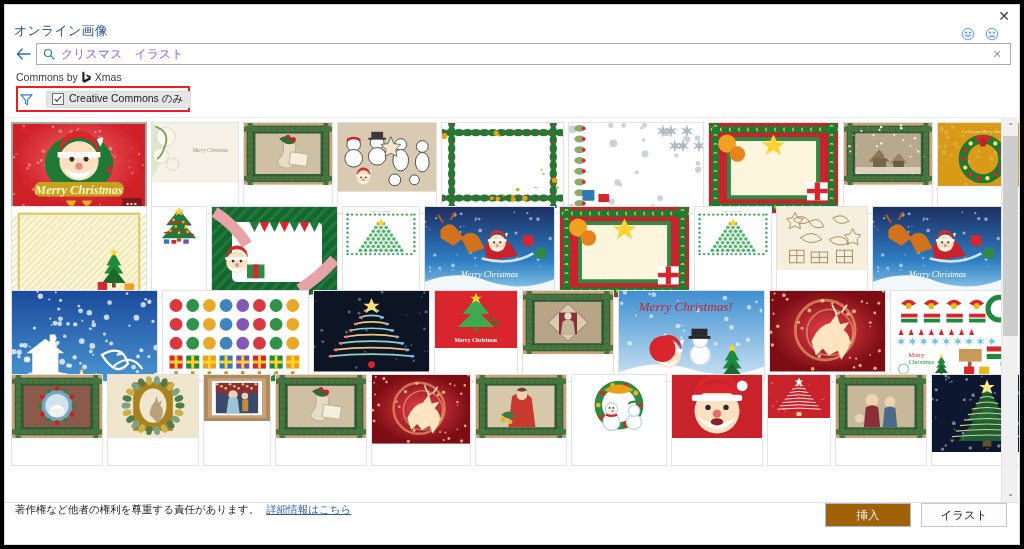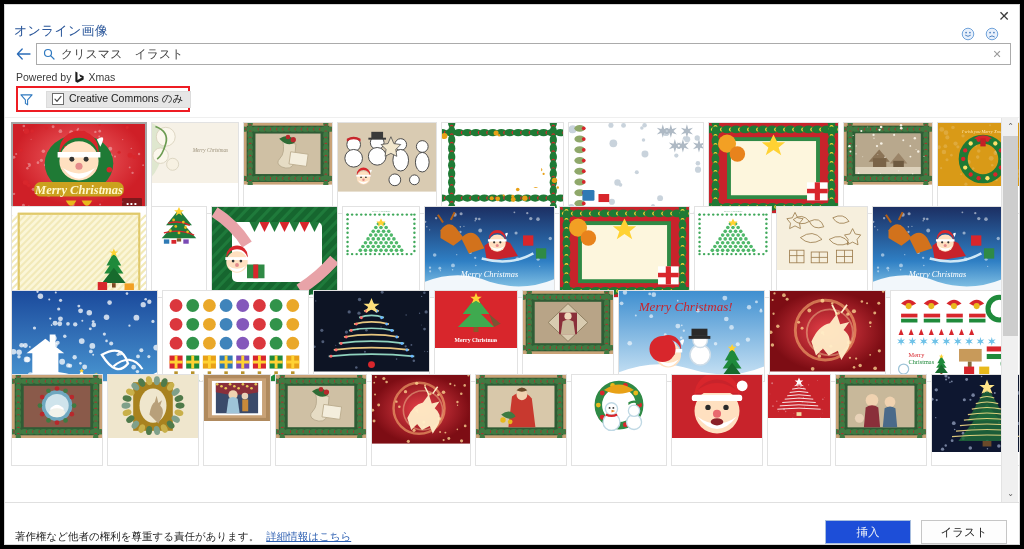--- a/index.html
+++ b/index.html
@@ -42,21 +42,21 @@
     flex:1 1 auto;height:22px;border:1px solid #ababab;background:#fff;
     display:flex;align-items:center;box-sizing:border-box;margin-left:3px;
   }
   .s-icon{
     width:24px;flex:0 0 auto;display:flex;align-items:center;justify-content:center;
     color:#2f79c0;
   }
   .s-input{
     flex:1 1 auto;border:0;outline:0;background:transparent;
     font-family:"Liberation Sans","DejaVu Sans",sans-serif;
-    font-size:12px;color:#404040;padding:0;height:16px;line-height:18px;
+    font-size:12px;color:#8b5cf6;padding:0;height:16px;line-height:18px;
   }
   .s-clear{
     width:26px;flex:0 0 auto;display:flex;align-items:center;justify-content:center;
     color:#9a9a9a;font-size:11px;cursor:pointer;
   }
   
   .powered{
     height:20px;flex:0 0 auto;display:flex;align-items:center;
     padding-left:11px;font-size:10.5px;color:#3a3a3a;gap:3px;
   }
@@ -112,33 +112,33 @@
     position:absolute;left:0;width:17px;height:17px;display:flex;
     align-items:center;justify-content:center;color:#606060;font-size:8px;cursor:pointer;
   }
   .sarrow.up{top:0;} .sarrow.down{bottom:0;}
   .sthumb{
     position:absolute;left:1px;top:18px;width:15px;height:200px;background:#cdcdcd;cursor:pointer;
   }
   
   .footer{
     flex:0 0 auto;height:42px;border-top:1px solid #e0e0e0;background:#fff;
-    display:flex;align-items:flex-end;padding:0 12px 0 10px;box-sizing:border-box;
+    display:flex;align-items:flex-start;padding:0 12px 0 10px;box-sizing:border-box;
   }
   .foot-text{font-size:10.5px;color:#1e1e1e;white-space:nowrap;}
   .foot-link{
     font-size:10.5px;color:#2a5db0;text-decoration:underline;margin-left:7px;cursor:pointer;
   }
   .foot-sp{flex:1 1 auto;}
   .btn{
     width:86px;height:24px;font-size:11.5px;box-sizing:border-box;
     display:flex;align-items:center;justify-content:center;cursor:pointer;
     font-family:"Liberation Sans","DejaVu Sans",sans-serif;
   }
-  .btn.insert{background:#1d4ed8;color:#eef2f8;border:1px solid #a8bede;margin-right:10px;}
+  .btn.insert{background:#a16207;color:#eef2f8;border:1px solid #a8bede;margin-right:10px;}
   .btn.cancel{background:#fdfdfd;color:#1d1d1d;border:1px solid #c6c6c6;}
 
   
   .fill{position:absolute;inset:0;}
 </style>
 </head>
 <body>
 
 <div class="window">
 
@@ -173,21 +173,21 @@
           <circle cx="5" cy="5" r="3.5" stroke="#2f79c0" stroke-width="1.2" fill="none"></circle>
           <path d="M7.6 7.6 L11 11" stroke="#2f79c0" stroke-width="1.2" stroke-linecap="round"></path>
         </svg>
       </span>
       <input class="s-input" value="クリスマス　イラスト" placeholder="Bing で検索" style="">
       <span class="s-clear">✕</span>
     </div>
   </div>
 
   <div class="powered">
-    <span>Powered by</span>
+    <span>Commons by</span>
     <svg class="bing-mark" viewBox="0 0 11 13">
       <path d="M1 0.6 L3.3 1.5 V9.8 L8.2 7 L6.2 6.1 L5.2 3.6 L10 5.6 V9.3 L3.3 12.6 L1 11.4 Z" fill="#1d1d1d"></path>
     </svg>
     <span>Xmas</span>
   </div>
 
   <div class="filterwrap">
     <div class="redbox"></div>
     <div class="filterrow">
       <svg class="funnel" viewBox="0 0 14 14">

